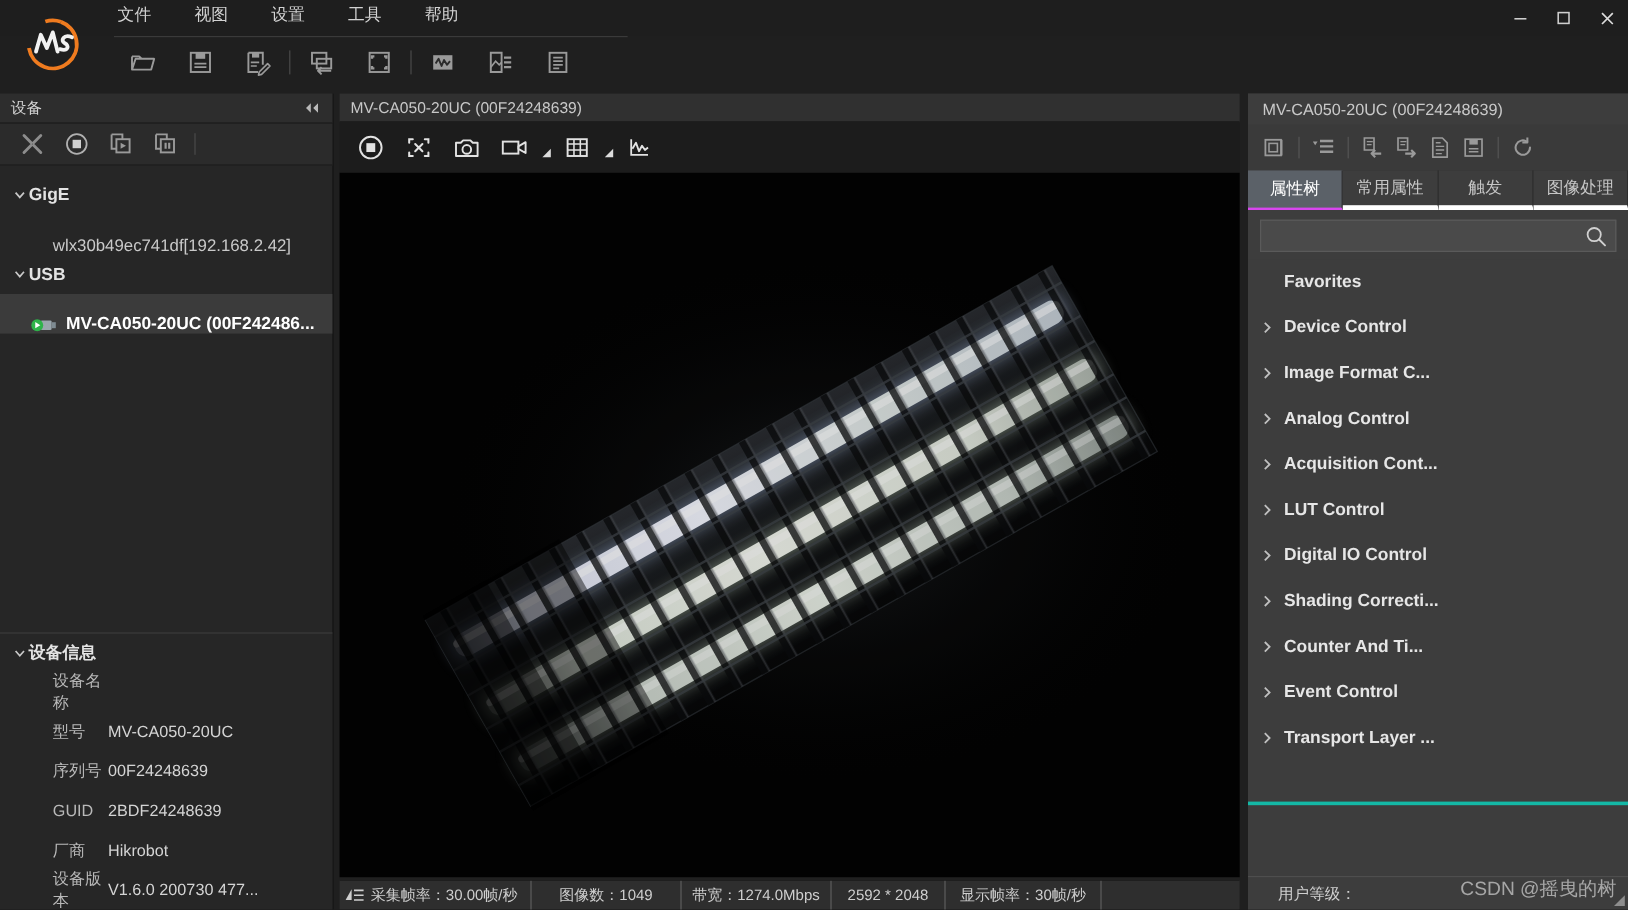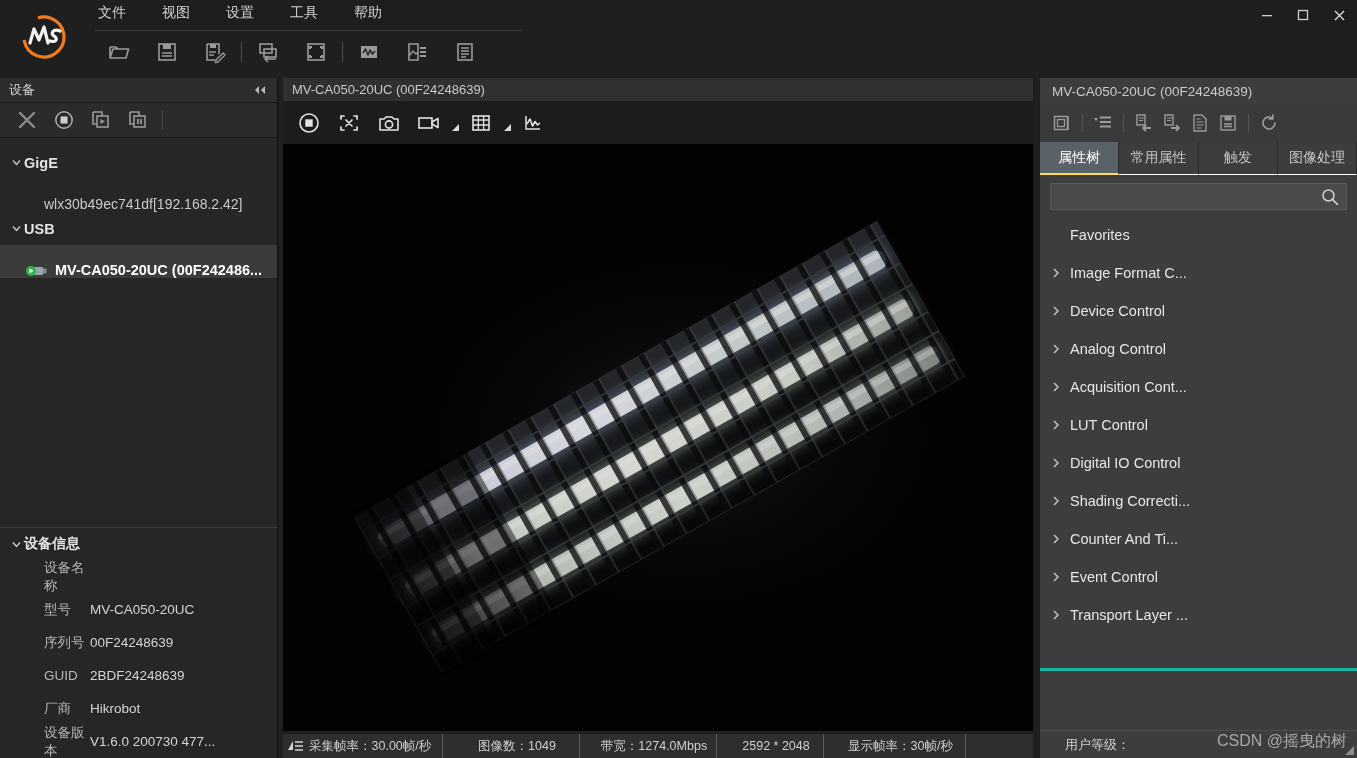--- a/index.html
+++ b/index.html
@@ -119,21 +119,20 @@
 
   .image-view {
     position: absolute; left: 0; top: 66px; width: 750px; height: 587px;
     background: #050505; overflow: hidden;
   }
   .statusbar {
     position: absolute; left: 0; bottom: 0; width: 750px; height: 25px;
     background: #2e2e2e;
     display: flex; align-items: center;
     border-top: 1px solid #1b1b1b;
-    gap: 12px;
   }
   .sb-cell {
     height: 25px; display: flex; align-items: center; justify-content: center;
     font-size: 12.5px; color: #cfcfcf; border-right: 1px solid #5d5d5d;
     padding: 0 8px; white-space: nowrap;
   }
 
   
   .right-panel {
     position: absolute; left: 1040px; top: 78px; width: 317px; height: 680px;
@@ -148,45 +147,45 @@
     height: 38px; background: #3a3a3a;
     display: flex; align-items: center; padding-left: 8px;
   }
   .rt-btn { width: 28px; height: 30px; display: flex; align-items: center; justify-content: center; }
   .rt-sep { width: 1px; height: 18px; background: #555; margin: 0 6px; }
 
   .tabs { height: 33px; display: flex; background: #333; }
   .tab {
     flex: 1; display: flex; align-items: center; justify-content: center;
     font-size: 14px; color: #c5c5c5; background: #3d3d3d;
-    border-right: 1px solid #2a2a2a; border-bottom: 1px solid #ffffff;
+    border-right: 1px solid #2a2a2a; border-bottom: 4px solid #ffffff;
   }
   .tab.active {
-    background: #5b6168; color: #ffffff; border-bottom: 2px solid #fde047;
+    background: #5b6168; color: #ffffff; border-bottom: 2px solid #d946ef;
   }
   .search-wrap { padding: 8px 10px 6px 10px; background: #3d3d3d; }
   .search-box {
     position: relative; height: 27px; background: #4a4a4a;
     border: 1px solid #5a5a5a; display: flex; align-items: center;
   }
   .search-box input {
     flex: 1; background: transparent; border: 0; outline: none;
     color: #e0e0e0; font-size: 13px; padding: 0 28px 0 8px;
     font-family: "Liberation Sans", sans-serif;
   }
   .search-icon { position: absolute; right: 7px; top: 4px; }
 
   .prop-list { background: #3d3d3d; height: 428px; overflow: hidden; }
   .prop-item {
     height: 38px; display: flex; align-items: center; padding-left: 12px;
   }
   .prop-item .pcaret {
     width: 18px; color: #c0c0c0; font-size: 11px; display:flex; align-items:center;
   }
-  .prop-item .plabel { font-size: 14.5px; font-weight: normal; color: #e6e6e6; }
+  .prop-item .plabel { font-size: 14.5px; font-weight: bold; color: #e6e6e6; }
   .prop-item.nocaret .plabel { margin-left: 18px; }
 
   .right-bottom {
     position: absolute; left: 0; bottom: 0; width: 317px; height: 90px;
     background: #3d3d3d; border-top: 3px solid #14b8a6;
   }
   .userlevel {
     position: absolute; left: 0; bottom: 0; width: 317px; height: 28px;
     background: #3d3d3d; border-top: 1px solid #4e4e4e;
     display: flex; align-items: center; padding-left: 25px;
@@ -646,29 +645,29 @@
     <div class="prop-list">
       <div class="prop-item nocaret">
         <span class="plabel">Favorites</span>
       </div>
       <div class="prop-item">
         <span class="pcaret">
           <svg width="8" height="10" viewBox="0 0 8 10">
               <path d="M2 1 L6 5 L2 9" fill="none" stroke="#c0c0c0" stroke-width="1.5"></path>
             </svg>
         </span>
+        <span class="plabel">Device Control</span>
+      </div>
+      <div class="prop-item">
+        <span class="pcaret">
+          <svg width="8" height="10" viewBox="0 0 8 10">
+              <path d="M2 1 L6 5 L2 9" fill="none" stroke="#c0c0c0" stroke-width="1.5"></path>
+            </svg>
+        </span>
         <span class="plabel">Image Format C...</span>
-      </div>
-      <div class="prop-item">
-        <span class="pcaret">
-          <svg width="8" height="10" viewBox="0 0 8 10">
-              <path d="M2 1 L6 5 L2 9" fill="none" stroke="#c0c0c0" stroke-width="1.5"></path>
-            </svg>
-        </span>
-        <span class="plabel">Device Control</span>
       </div>
       <div class="prop-item">
         <span class="pcaret">
           <svg width="8" height="10" viewBox="0 0 8 10">
               <path d="M2 1 L6 5 L2 9" fill="none" stroke="#c0c0c0" stroke-width="1.5"></path>
             </svg>
         </span>
         <span class="plabel">Analog Control</span>
       </div>
       <div class="prop-item">

